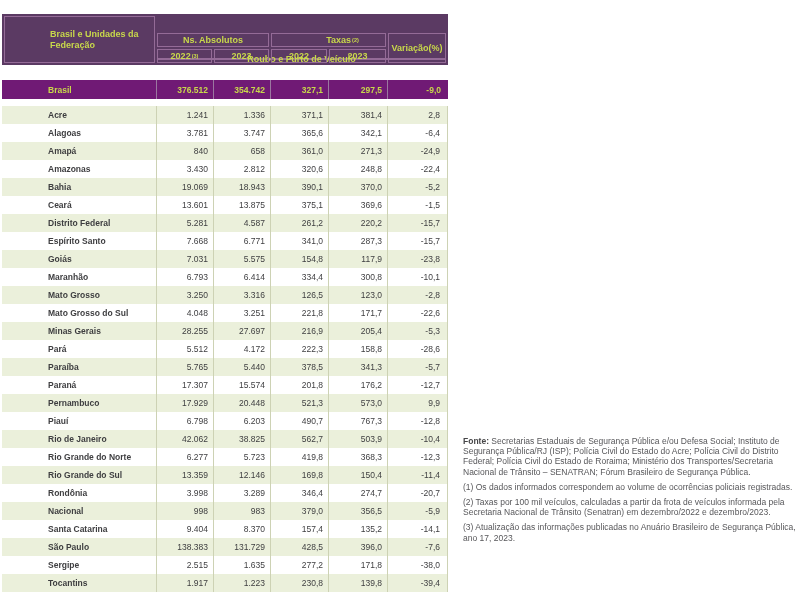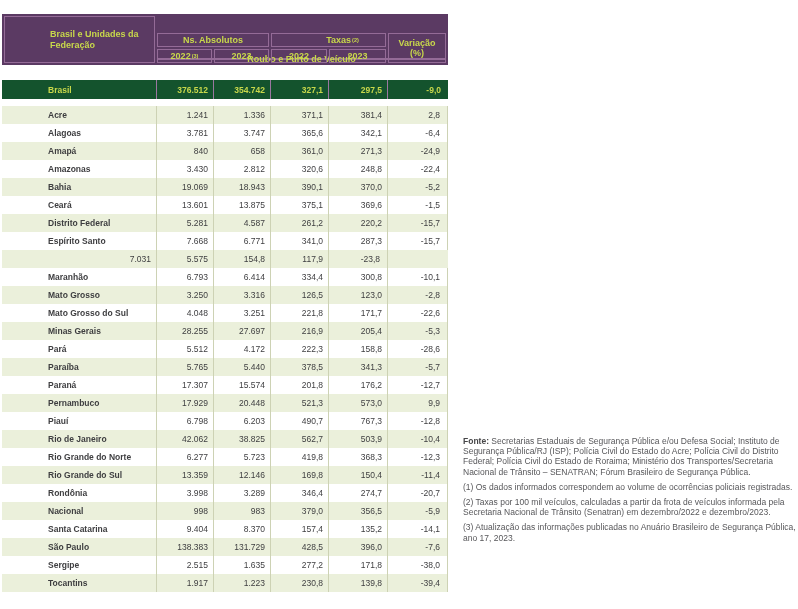--- a/index.html
+++ b/index.html
@@ -16,30 +16,30 @@
     color:#c8d84b; font-weight:bold;
   }
   .thead .hcell {
     border:1px solid #946b97; display:flex; align-items:center; justify-content:center;
     font-size:9px; line-height:1.12; box-sizing:border-box; text-align:center;
   }
   .hcell.corner { grid-column:1; grid-row:1 / span 3; justify-content:flex-start; text-align:left; padding-left:45px; padding-right:4px; }
   .hcell.group  { grid-column:2 / span 5; grid-row:1;margin-top:42px; }
   .hcell.abs    { grid-column:2 / span 2; grid-row:2; }
   .hcell.taxas  { grid-column:4 / span 2; grid-row:2;padding-left:28px; }
-  .hcell.varia  { grid-column:6; grid-row:2 / span 2; flex-direction:column; justify-content:center; }
+  .hcell.varia  { grid-column:6; grid-row:2 / span 2; flex-direction:row; justify-content:center; }
   .hcell.y1 { grid-column:2; grid-row:3; }
   .hcell.y2 { grid-column:3; grid-row:3; }
   .hcell.y3 { grid-column:4; grid-row:3; }
   .hcell.y4 { grid-column:5; grid-row:3; }
   sup.fn { font-size:5.5px; vertical-align:super; line-height:0; margin-left:1px; }
   
   .brasil-row {
     position:absolute; left:2px; top:80px; width:446px; height:19px;
-    background:#14532d; display:grid; grid-template-columns:155px 57px 57px 58px 59px 60px;
+    background:#701a75; display:grid; grid-template-columns:155px 57px 57px 58px 59px 60px;
     color:#c8d84b; font-weight:bold; font-size:8.5px;
   }
   .brasil-row .cell { box-sizing:border-box; display:flex; align-items:center; border-right:1px solid #9b77a0; }
   .brasil-row .cell:last-child { border-right:none; }
   .brasil-row .name { padding-left:46px; }
   .brasil-row .num  { justify-content:flex-end; padding-right:5px; }
   .brasil-row .num.last { padding-right:7px; }
   
   .tbody { position:absolute; left:2px; top:106px; width:446px; }
   .trow { display:grid; grid-template-columns:155px 57px 57px 58px 59px 60px; height:18px; }
@@ -168,20 +168,21 @@
   <div class="trow">
     <div class="cell name">Espírito Santo</div>
     <div class="cell num">7.668</div>
     <div class="cell num">6.771</div>
     <div class="cell num">341,0</div>
     <div class="cell num">287,3</div>
     <div class="cell num last">-15,7</div>
   </div>
 
   <div class="trow">
+    <div class="cell name">Goiás</div>
     <div class="cell num">7.031</div>
     <div class="cell num">5.575</div>
     <div class="cell num">154,8</div>
     <div class="cell num">117,9</div>
     <div class="cell num last">-23,8</div>
   </div>
 
   <div class="trow">
     <div class="cell name">Maranhão</div>
     <div class="cell num">6.793</div>

